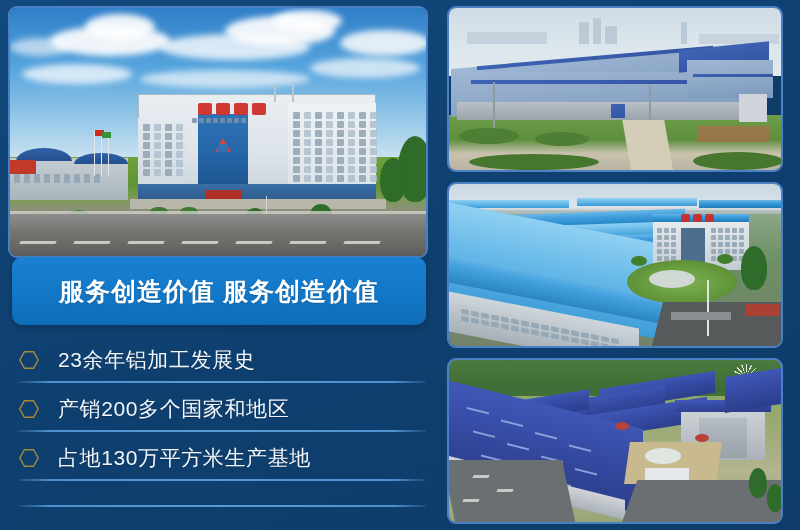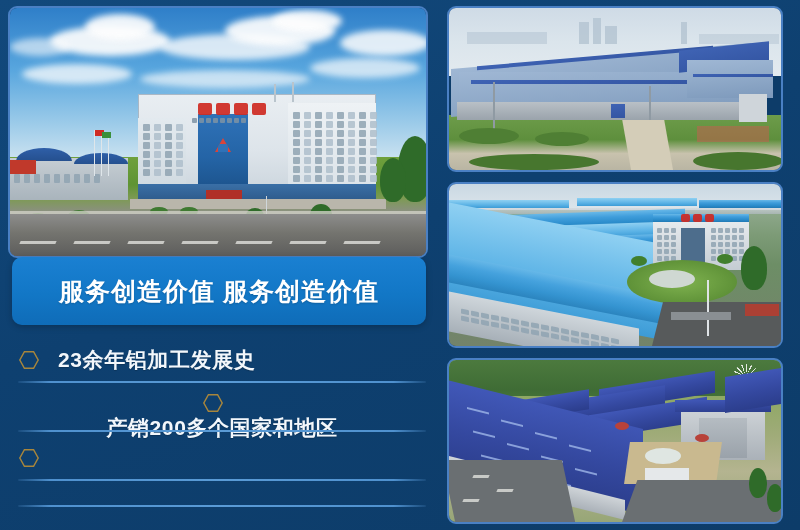--- a/index.html
+++ b/index.html
@@ -151,27 +151,26 @@
 
   
   #features {
     position:absolute; left:0; top:333px; width:440px; height:197px;
   }
   .feature-row {
     position:absolute; left:18px; width:408px; height:45px;
     display:flex; align-items:center;
   }
   .feature-row.r1 { top:4px; }
-  .feature-row.r2 { top:59px;flex-direction:column; }
+  .feature-row.r2 { top:53px; }
   .feature-row.r3 { top:102px; }
   .hex-icon { width:22px; height:22px; flex:0 0 22px; margin-right:18px; }
   .feature-label {
     color:#f3f7fb; font-size:21px; letter-spacing:.6px; white-space:nowrap;
     text-shadow:0 1px 1px rgba(0,0,0,.2);
-    font-weight:bold;
   }
   .divider {
     position:absolute; left:18px; width:408px; height:2px;
     background:linear-gradient(90deg,rgba(90,150,210,.15) 0%,#4f91cf 8%,#5a9bd6 50%,#4f91cf 92%,rgba(90,150,210,.15) 100%);
     border-radius:1px;
   }
   .divider.d1 { top:48px; }
   .divider.d2 { top:97px; }
   .divider.d3 { top:146px; }
   .divider.d4 { top:172px; }
@@ -472,20 +471,21 @@
         <polygon points="7,3 17,3 22,12 17,21 7,21 2,12" fill="none" stroke="#a8863c" stroke-width="1.6"></polygon>
       </svg>
       <span class="feature-label">产销200多个国家和地区</span>
     </div>
     <div class="divider d2"></div>
 
     <div class="feature-row r3">
       <svg class="hex-icon" viewBox="0 0 24 24">
         <polygon points="7,3 17,3 22,12 17,21 7,21 2,12" fill="none" stroke="#a8863c" stroke-width="1.6"></polygon>
       </svg>
+      <span class="feature-label">占地130万平方米生产基地</span>
     </div>
     <div class="divider d3"></div>
     <div class="divider d4"></div>
   </div>
 
   <div class="frame" id="r1">
     <div class="photo">
       <div class="haze"></div>
       <div class="skyline" style="left:130px;top:14px;width:10px;height:22px;"></div>
       <div class="skyline" style="left:144px;top:10px;width:8px;height:26px;"></div>

